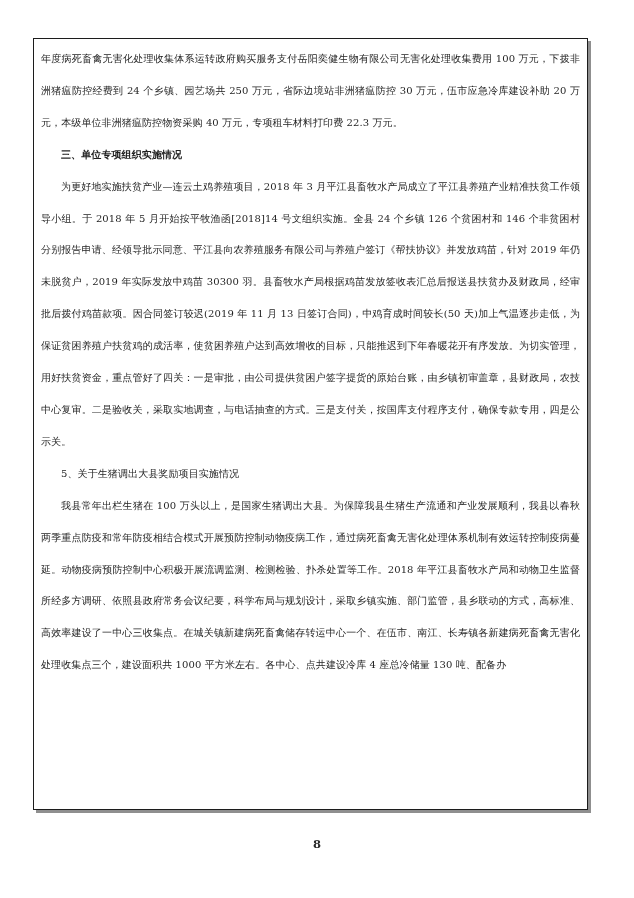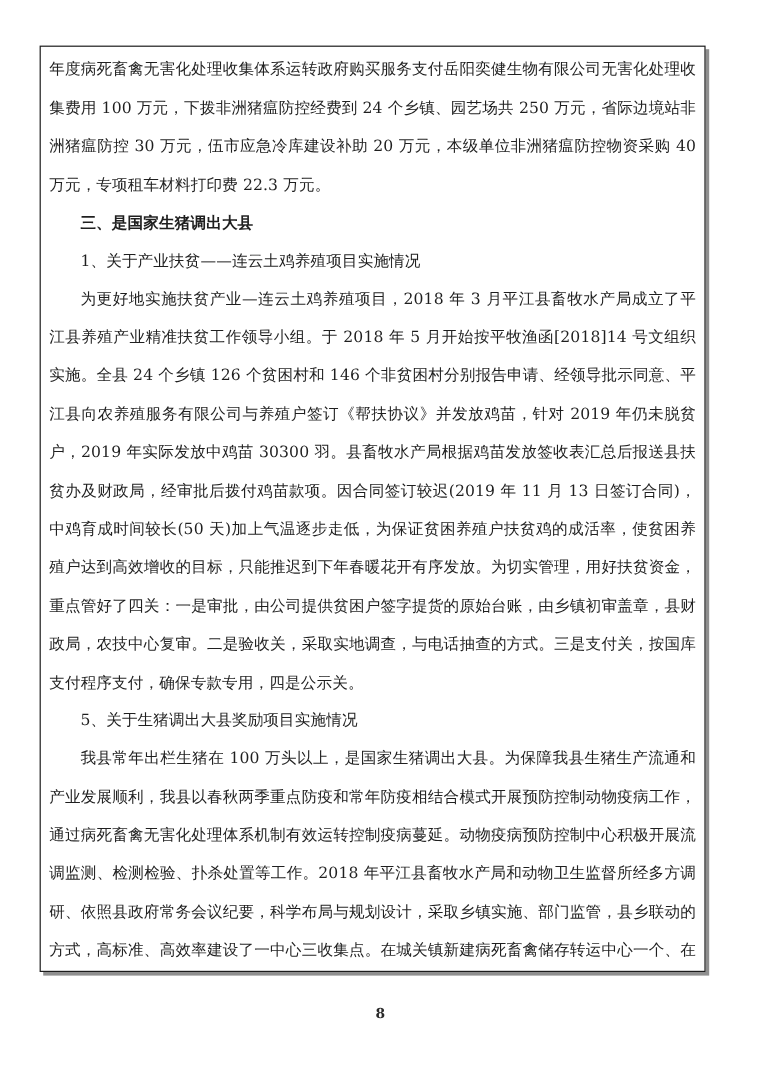--- a/index.html
+++ b/index.html
@@ -23,21 +23,21 @@
     height: 772px;
     box-sizing: border-box;
     border: 1px solid #1c1c1c;
     box-shadow: 3px 3px 0 #8f8f8f;
     background: #ffffff;
     padding: 4px 7px 6px 7px;
     overflow: hidden;
   }
   .para {
     margin: 0;
-    font-size: 13px;
+    font-size: 10px;
     line-height: 31.9px;
     color: #1f1f1f;
     text-align: justify;
     letter-spacing: 0.1px;
     word-break: break-all;
   }
   .para.indent {
     text-indent: 2em;
   }
   .para.heading {
@@ -57,23 +57,22 @@
   }
 </style>
 </head>
 <body>
 
 <div class="page">
 
   <div class="content-box">
     <p class="para">年度病死畜禽无害化处理收集体系运转政府购买服务支付岳阳奕健生物有限公司无害化处理收集费用 100 万元，下拨非洲猪瘟防控经费到 24 个乡镇、园艺场共 250 万元，省际边境站非洲猪瘟防控 30 万元，伍市应急冷库建设补助 20 万元，本级单位非洲猪瘟防控物资采购 40 万元，专项租车材料打印费 22.3 万元。</p>
 
-    <p class="para heading">三、是国家生猪调出大县</p>
+    <p class="para heading">三、单位专项组织实施情况</p>
 
-    <p class="para indent">1、关于产业扶贫——连云土鸡养殖项目实施情况</p>
 
     <p class="para indent">为更好地实施扶贫产业—连云土鸡养殖项目，2018 年 3 月平江县畜牧水产局成立了平江县养殖产业精准扶贫工作领导小组。于 2018 年 5 月开始按平牧渔函[2018]14 号文组织实施。全县 24 个乡镇 126 个贫困村和 146 个非贫困村分别报告申请、经领导批示同意、平江县向农养殖服务有限公司与养殖户签订《帮扶协议》并发放鸡苗，针对 2019 年仍未脱贫户，2019 年实际发放中鸡苗 30300 羽。县畜牧水产局根据鸡苗发放签收表汇总后报送县扶贫办及财政局，经审批后拨付鸡苗款项。因合同签订较迟(2019 年 11 月 13 日签订合同)，中鸡育成时间较长(50 天)加上气温逐步走低，为保证贫困养殖户扶贫鸡的成活率，使贫困养殖户达到高效增收的目标，只能推迟到下年春暖花开有序发放。为切实管理，用好扶贫资金，重点管好了四关：一是审批，由公司提供贫困户签字提货的原始台账，由乡镇初审盖章，县财政局，农技中心复审。二是验收关，采取实地调查，与电话抽查的方式。三是支付关，按国库支付程序支付，确保专款专用，四是公示关。</p>
 
     <p class="para indent">5、关于生猪调出大县奖励项目实施情况</p>
 
     <p class="para indent">我县常年出栏生猪在 100 万头以上，是国家生猪调出大县。为保障我县生猪生产流通和产业发展顺利，我县以春秋两季重点防疫和常年防疫相结合模式开展预防控制动物疫病工作，通过病死畜禽无害化处理体系机制有效运转控制疫病蔓延。动物疫病预防控制中心积极开展流调监测、检测检验、扑杀处置等工作。2018 年平江县畜牧水产局和动物卫生监督所经多方调研、依照县政府常务会议纪要，科学布局与规划设计，采取乡镇实施、部门监管，县乡联动的方式，高标准、高效率建设了一中心三收集点。在城关镇新建病死畜禽储存转运中心一个、在伍市、南江、长寿镇各新建病死畜禽无害化处理收集点三个，建设面积共 1000 平方米左右。各中心、点共建设冷库 4 座总冷储量 130 吨、配备办</p>
   </div>
 
   <div class="page-num">8</div>
 

